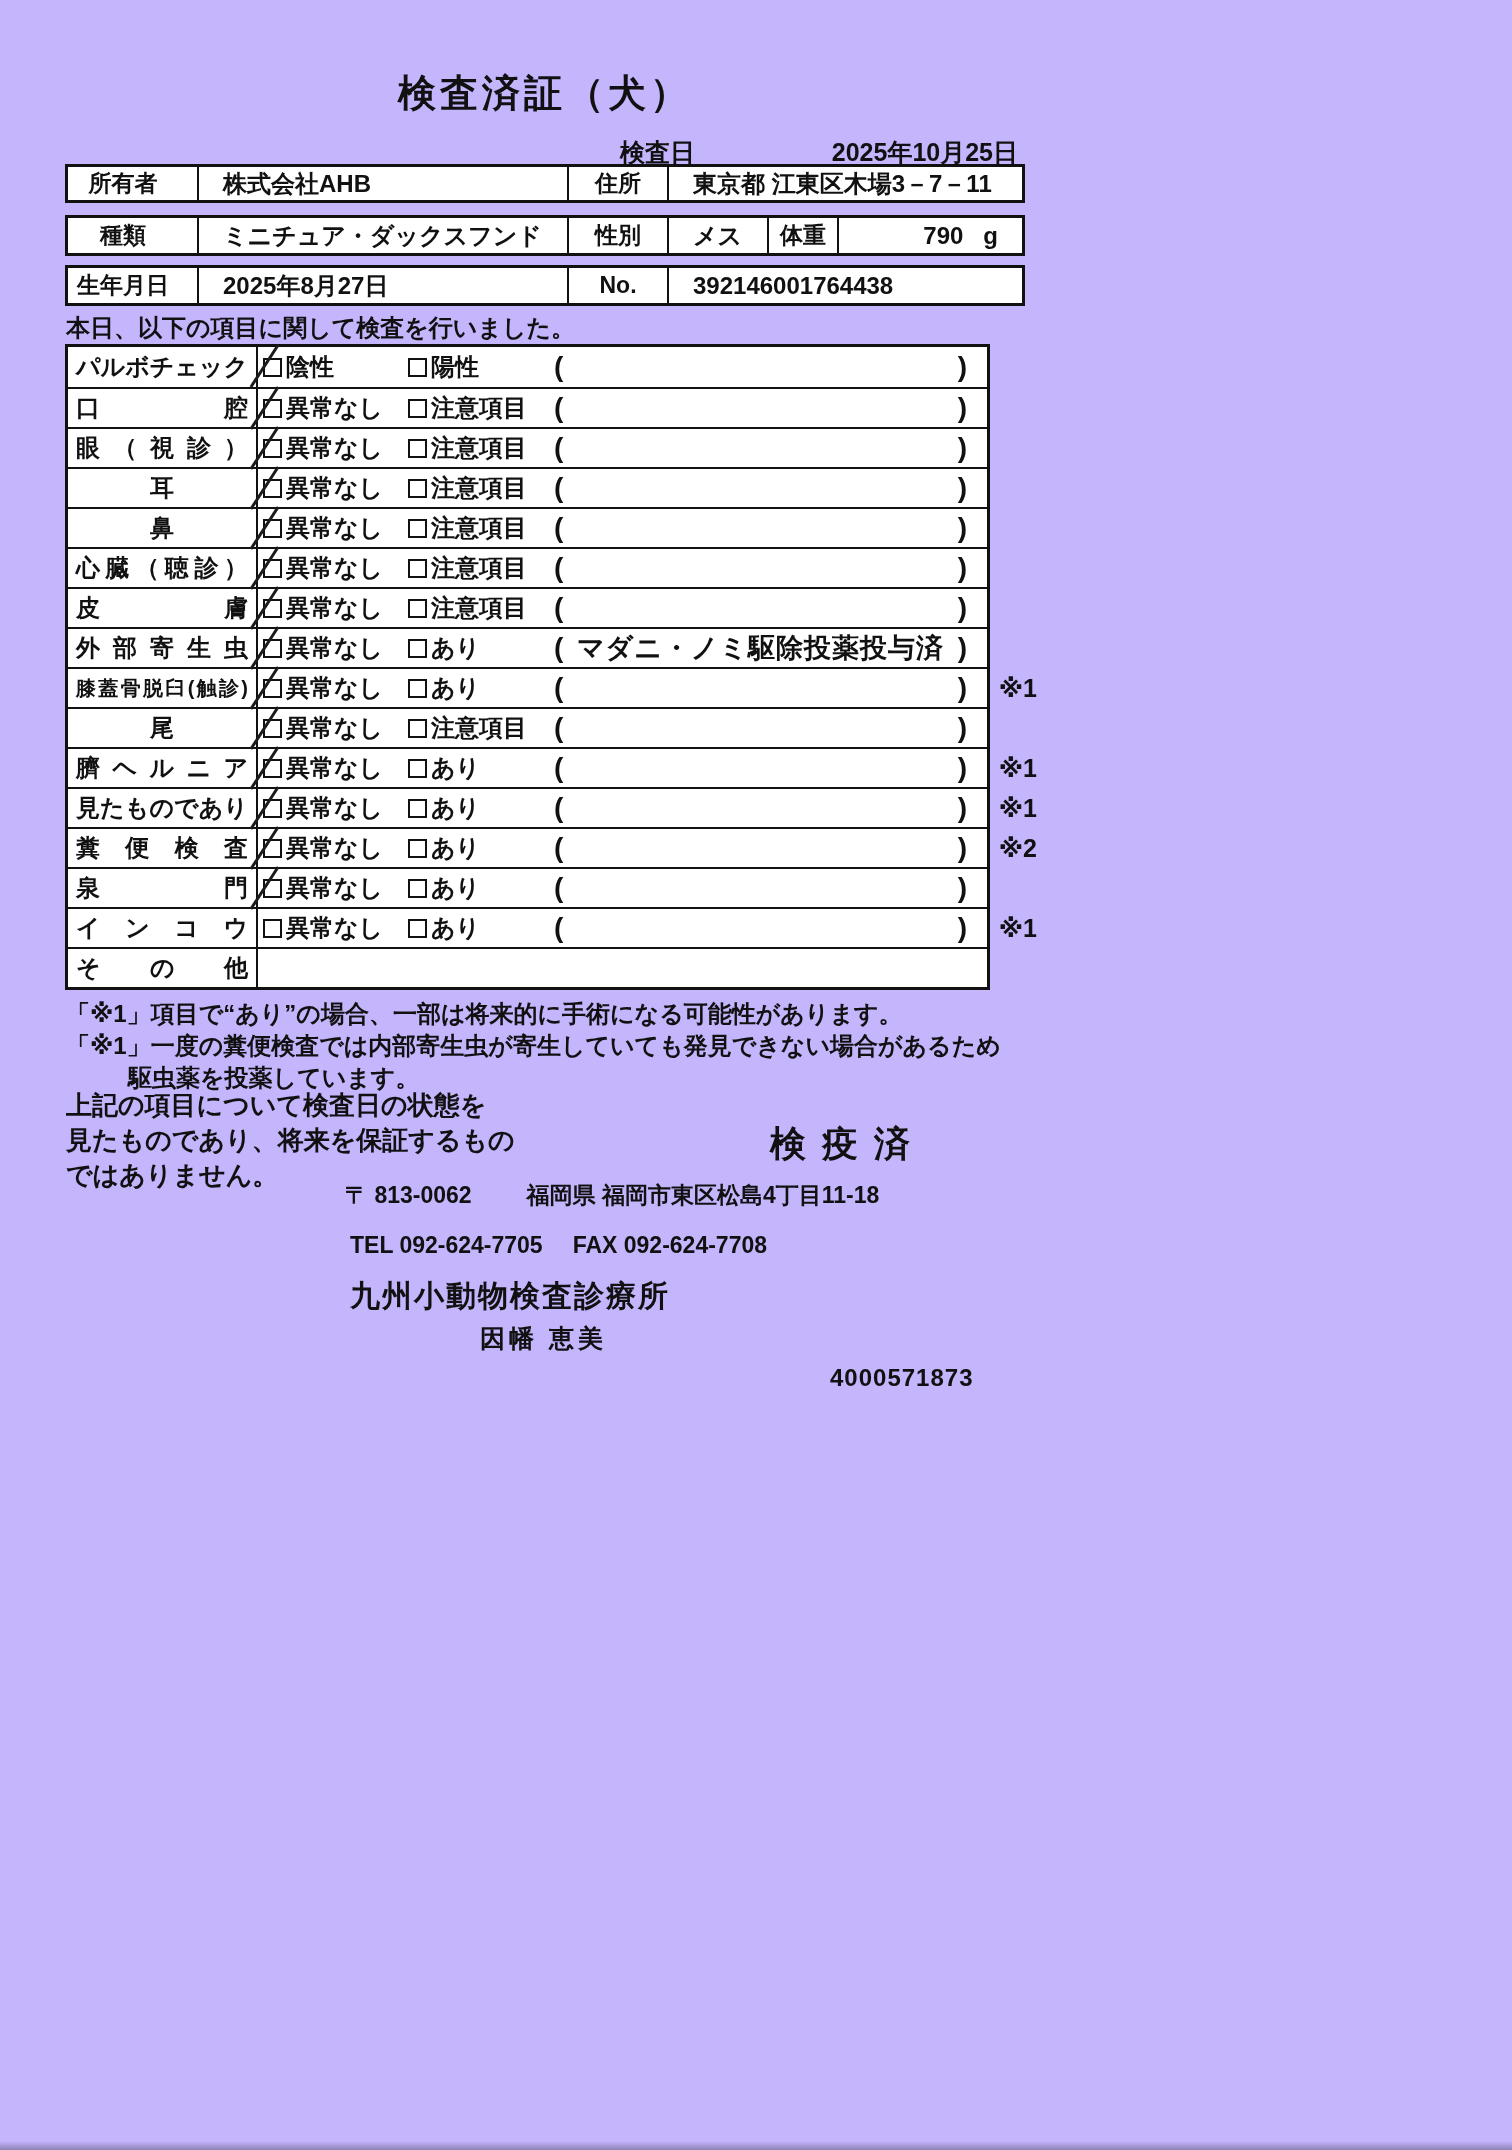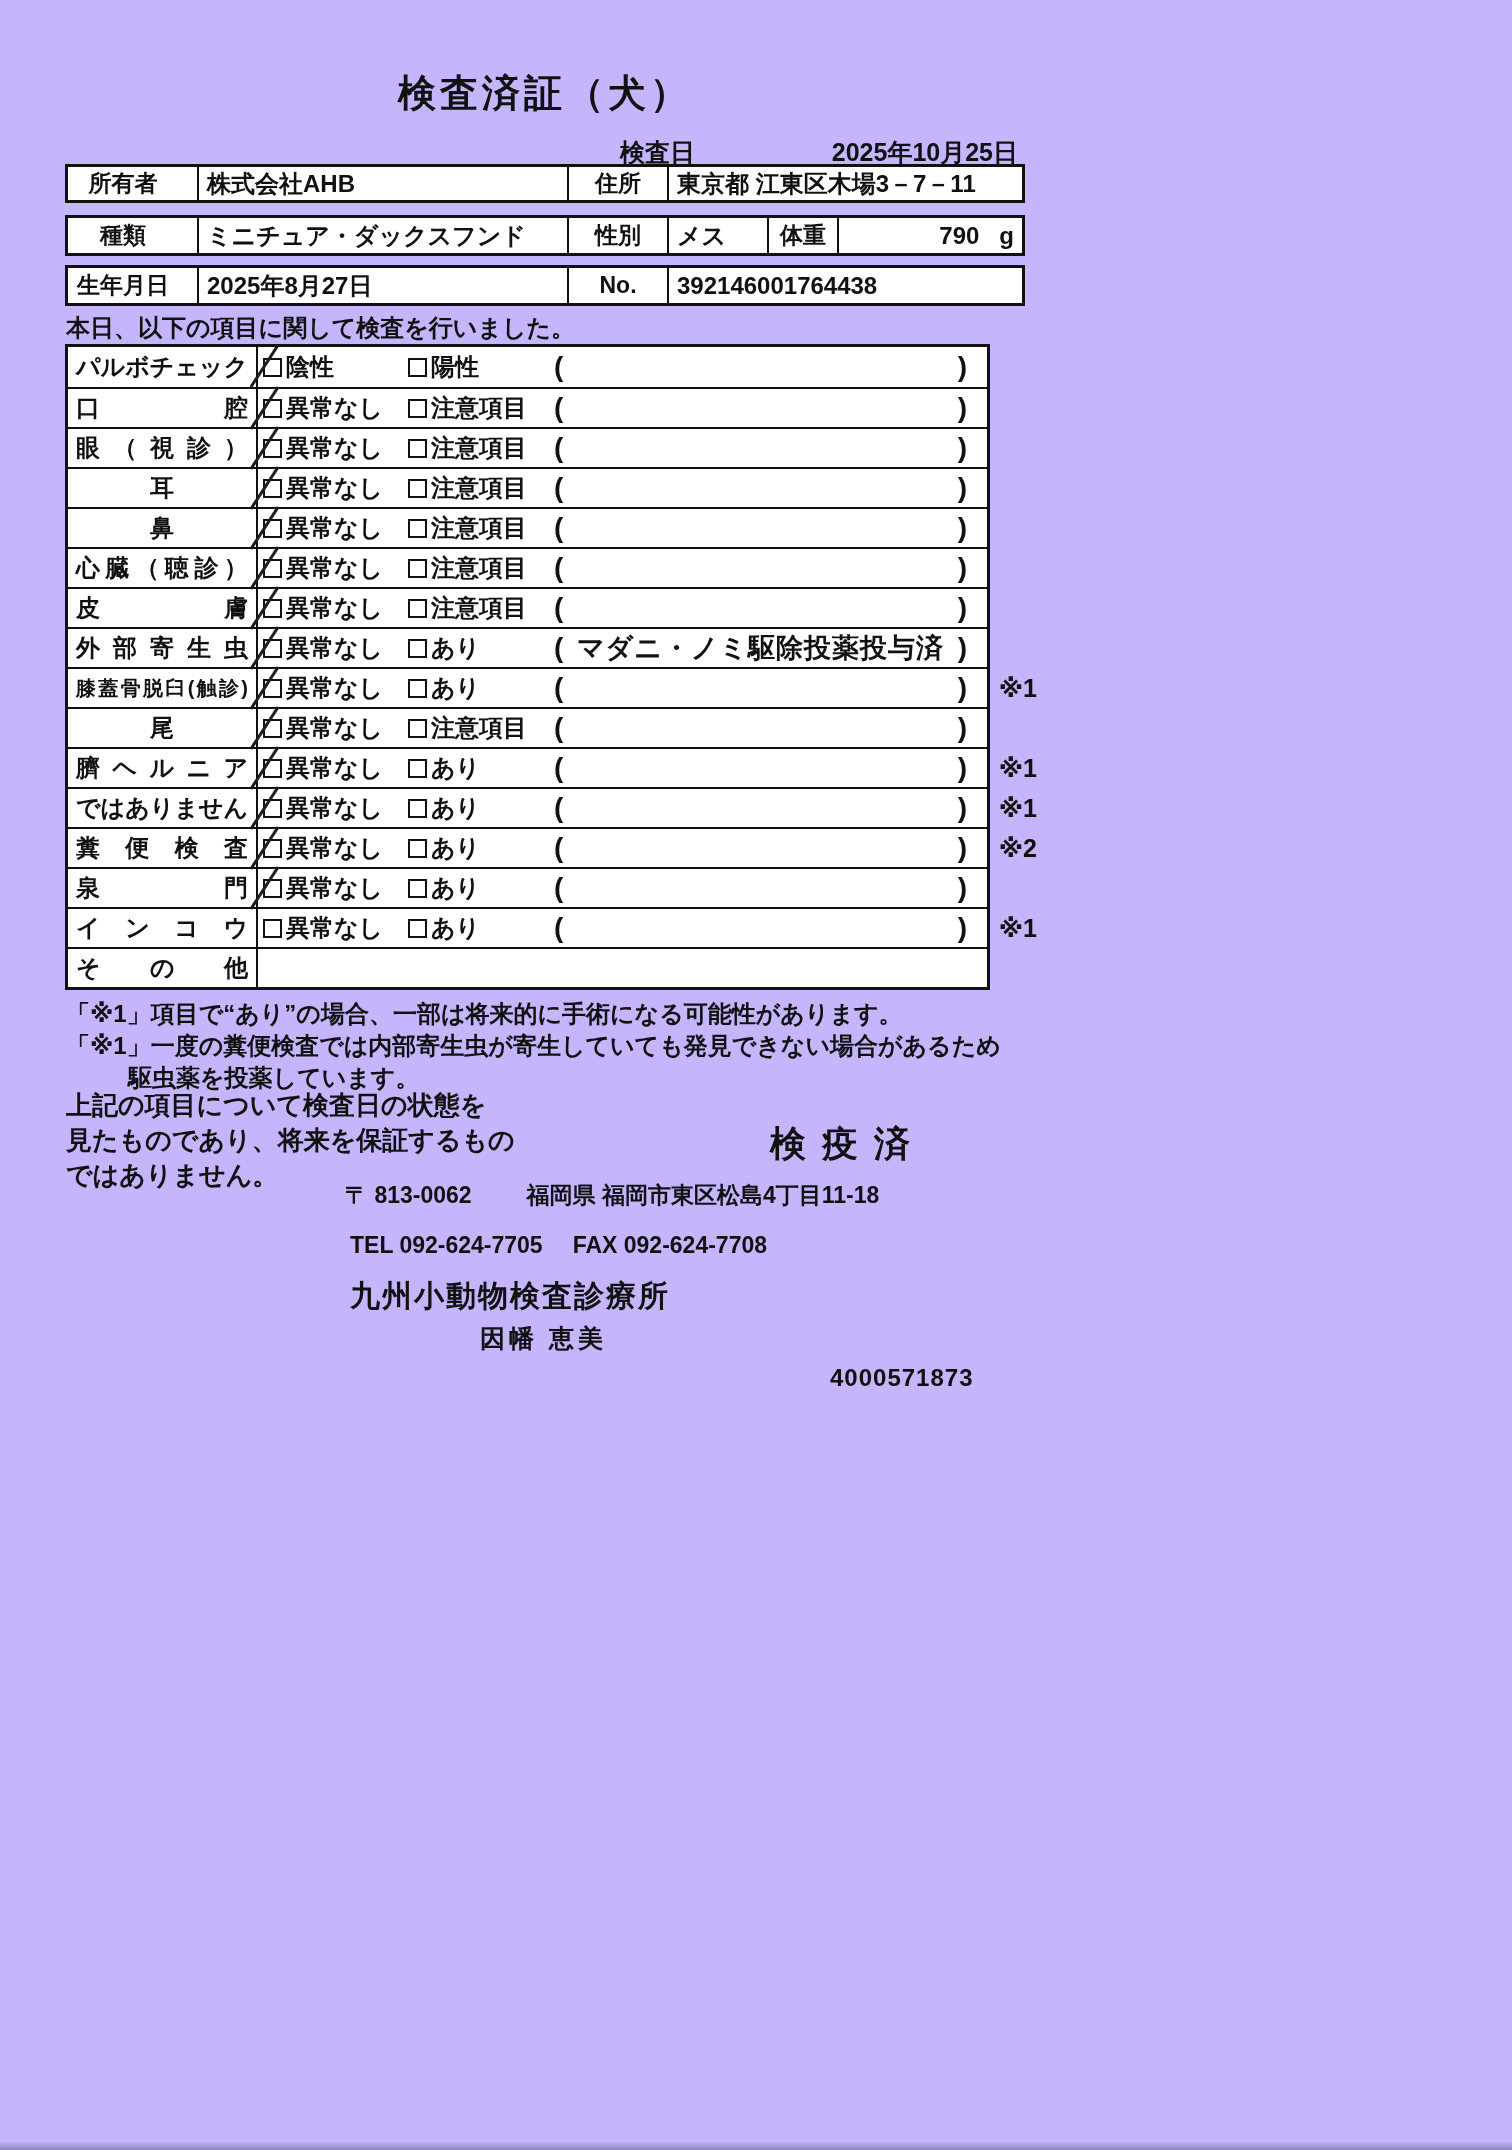--- a/index.html
+++ b/index.html
@@ -9,21 +9,21 @@
 
   .title { position:absolute; top:68px; left:65px; width:960px; text-align:center;
            font-size:38px; font-weight:700; letter-spacing:4px; }
 
   .exam-date { position:absolute; top:136px; left:620px; width:398px; display:flex;
                justify-content:space-between; font-size:25px; font-weight:600; }
 
   .box-table { position:absolute; left:65px; width:960px; display:flex;
                border:3px solid #111; background:#fff; }
   .box-table .cell { display:flex; align-items:center; border-left:2.5px solid #111;
-                     padding:0 8px; font-size:24px; font-weight:600; white-space:nowrap; }
+                     padding:0 24px; font-size:24px; font-weight:600; white-space:nowrap; }
   .box-table .cell:first-child { border-left:none; }
   .box-table .lab { justify-content:center; font-size:23px; }
   .w110{width:110px;} .w370{width:370px;margin-left:19px;} .w100{width:100px;} .w70{width:70px;} .flex1{flex:1;}
   .owner-tbl { top:164px; height:39px; }
   .species-tbl { top:215px; height:41px; }
   .birth-tbl { top:265px; height:41px; }
   .breed-cell { font-size:23px; }
   .weight-cell { justify-content:flex-end; gap:20px; padding-right:16px; }
 
   .intro { position:absolute; top:312px; left:66px; font-size:24px; font-weight:600; }
@@ -324,21 +324,21 @@
         </div>
         <div class="insp-paren">
           <span class="po">(</span>
           <span class="paren-content"></span>
           <span class="pc">)</span>
         </div>
         <span class="insp-mark">※1</span>
       </div>
       <div class="insp-row">
         <div class="insp-label">
-          <span class="jl">ではありません</span>
+          <span class="jl">見たものであり</span>
         </div>
         <div class="insp-opt">
           <span class="cb"></span>
           <span class="slash"></span>
           <span class="opt-label">異常なし</span>
         </div>
         <div class="insp-opt">
           <span class="cb"></span>
           <span class="opt-label">あり</span>
         </div>

